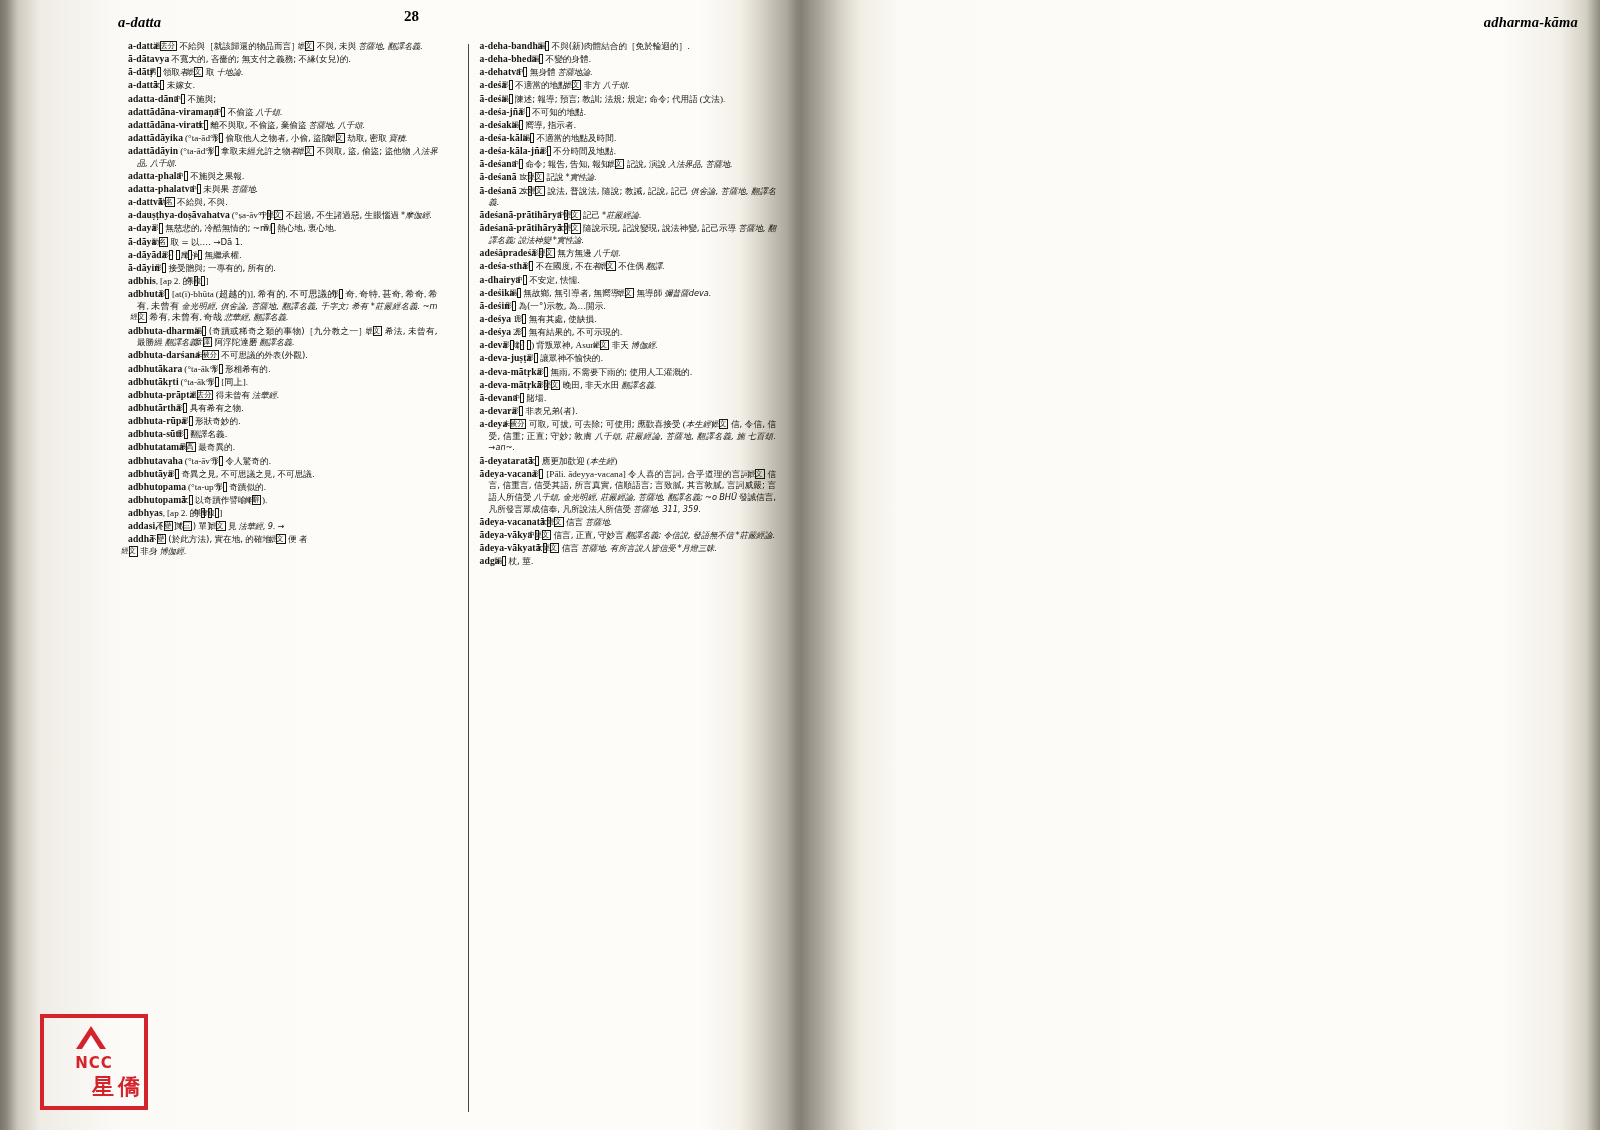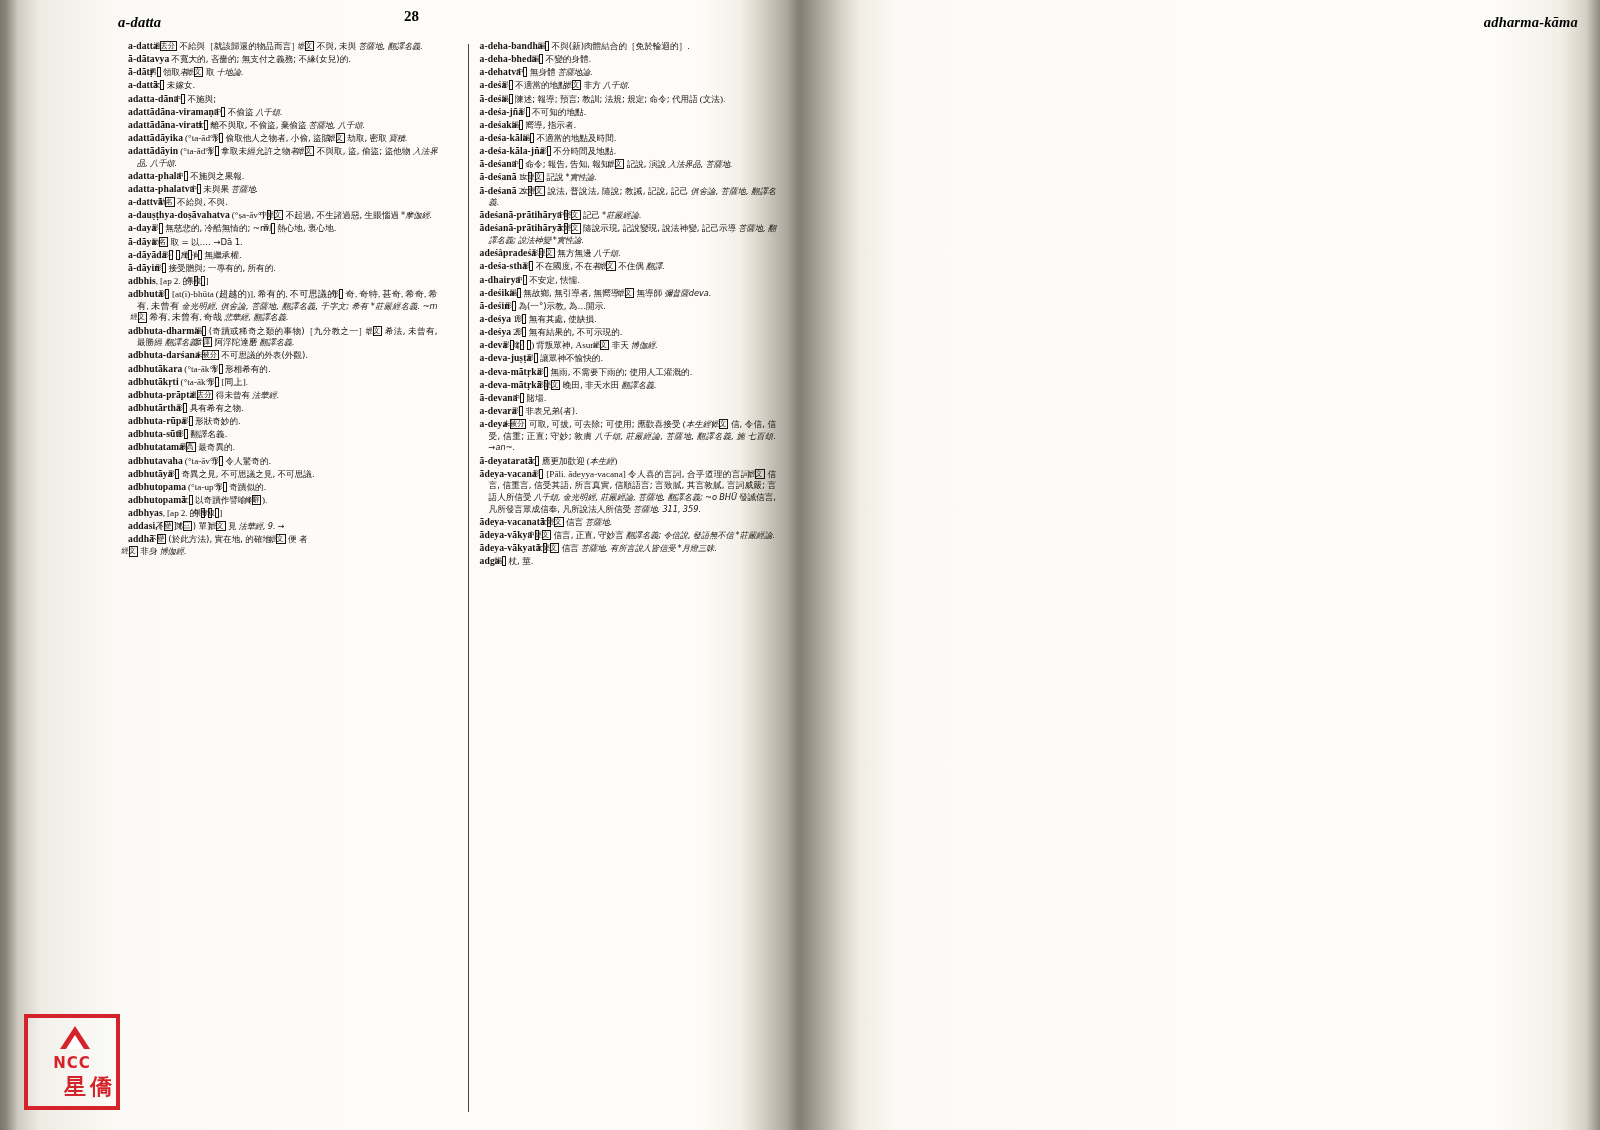--- a/index.html
+++ b/index.html
@@ -86,22 +86,22 @@
     line-height:1.12;
     margin:0 .5px;
     vertical-align:1px;
     white-space:nowrap;
   }
   .it{}
   .smi{font-size:8.2px;font-style:italic;}
 
   
   #seal{
-    position:absolute;left:24px;bottom:20px;
-    width:96px;height:96px;
+    position:absolute;left:40px;bottom:20px;
+    width:108px;height:96px;
     border:4px solid #d4232a;
     box-sizing:border-box;
     color:#d4232a;
     font-family:"DejaVu Sans", sans-serif;
     background:rgba(255,255,255,0.25);
   }
   #seal .tri{
     position:absolute;left:30px;top:6px;
     width:0;height:0;
     border-left:17px solid transparent;

